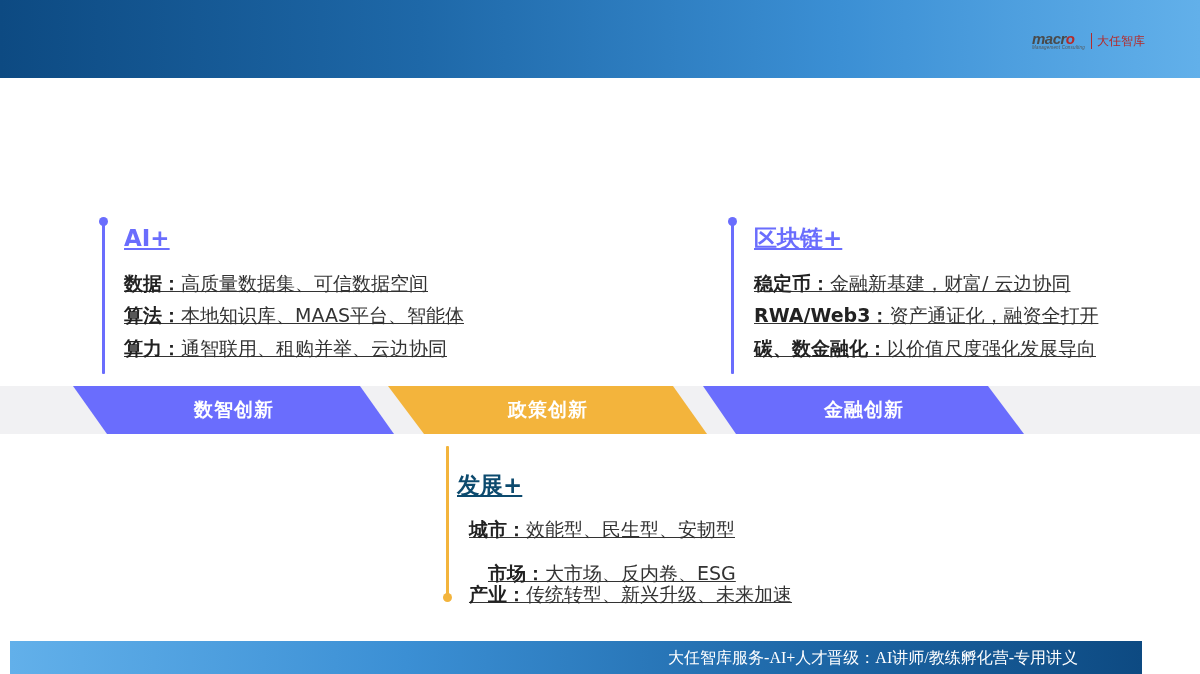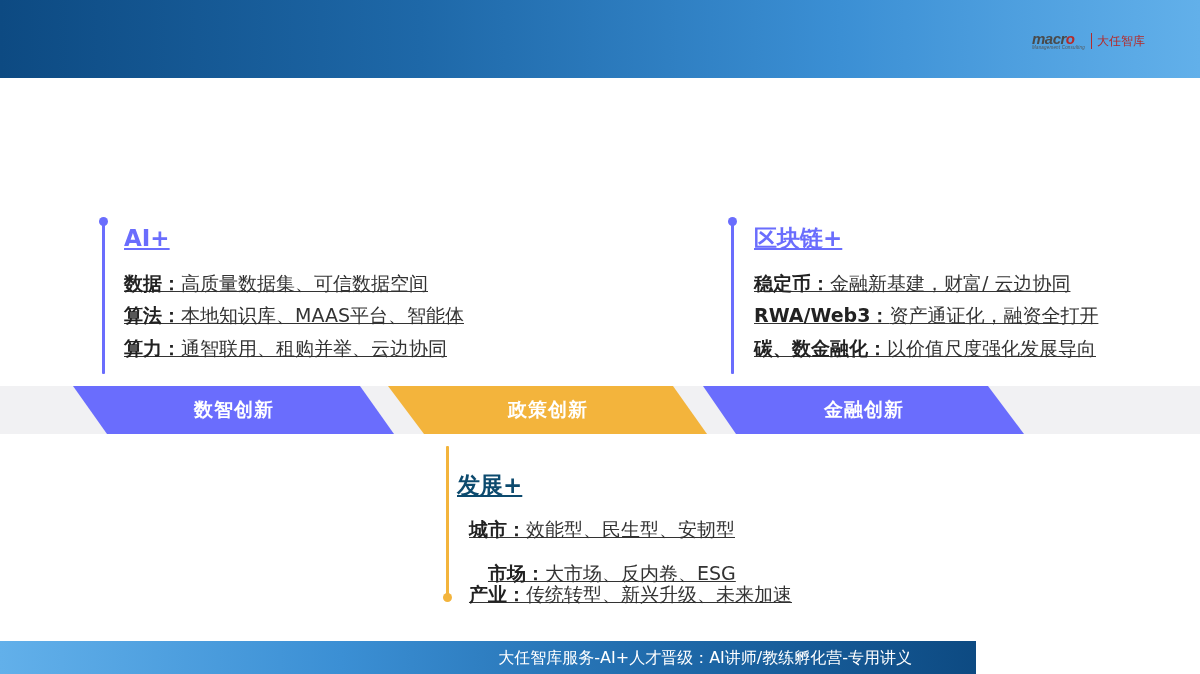--- a/index.html
+++ b/index.html
@@ -37,22 +37,23 @@
 
     .block { position: absolute; }
     .vline { position: absolute; width: 3px; border-radius: 1px; }
     .dot { position: absolute; width: 9px; height: 9px; border-radius: 50%; }
 
     .block-title { position: absolute; font-size: 23px; font-weight: bold; line-height: 30px; white-space: nowrap; text-decoration: underline; }
     .item { position: absolute; font-size: 19px; line-height: 26px; white-space: nowrap; color: #333; text-decoration: underline; }
     .item .k { font-weight: bold; color: #222; }
 
     .footer {
-      position: absolute; left: 0; top: 641px; width: 976px; height: 33px;
+      position: absolute; left: 10px; top: 641px; width: 1132px; height: 33px;
       background: linear-gradient(90deg, #62b0ea 0%, #3b8fd4 35%, #1e68a8 70%, #0d4a82 100%);
+      font-family: Liberation Serif, serif;
     }
     .footer-text {
       position: absolute; right: 64px; top: 0; height: 33px; line-height: 33px;
       font-size: 16px; color: #ffffff; white-space: nowrap;
     }
   </style>
 </head>
 <body>
 
 <div class="header">

